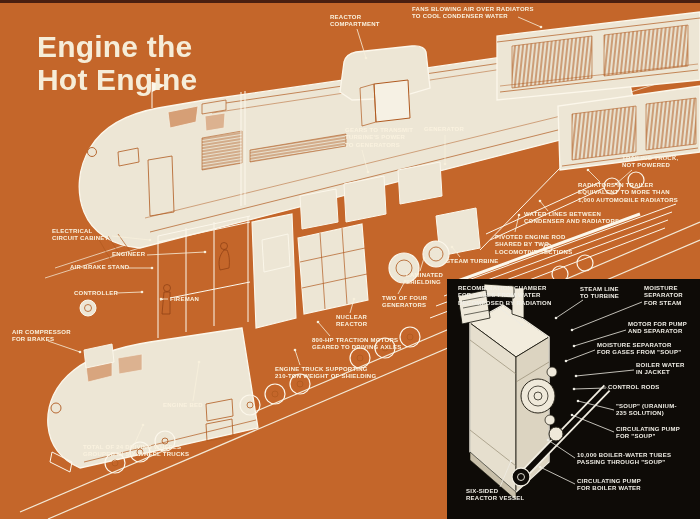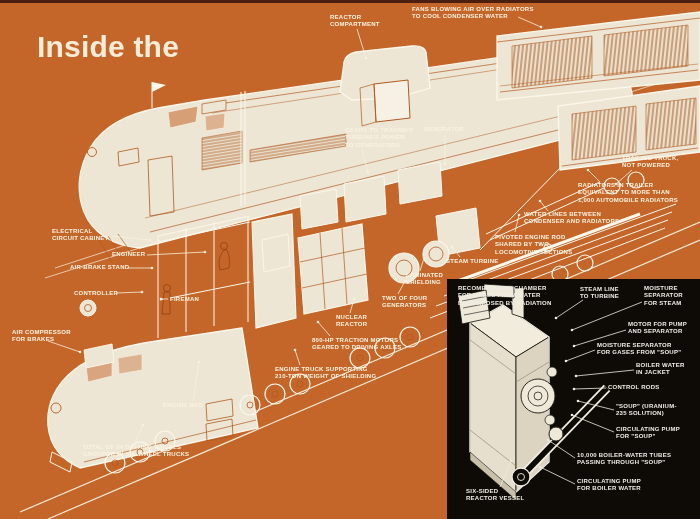--- a/index.html
+++ b/index.html
@@ -288,21 +288,22 @@
         <line x1="575" y1="484" x2="540" y2="467" stroke="#EDEBE2" stroke-width="0.8"></line>
         <circle cx="540" cy="467" r="1.3" fill="#EDEBE2"></circle>
         <line x1="500" y1="487" x2="511" y2="461" stroke="#EDEBE2" stroke-width="0.8"></line>
         <circle cx="511" cy="461" r="1.3" fill="#EDEBE2"></circle>
       </g>
   </svg>
 
   <div id="topbar"></div>
 
   <div id="page-title">
-    <div>Inside the</div>
+    <div>Engine the</div>
+    <div>Hot Engine</div>
   </div>
 
   <div id="callouts">
       <div class="callout main" style="left: 330px; top: 14px;">
         <div>REACTOR</div>
         <div>COMPARTMENT</div>
       </div>
       <div class="callout main" style="left: 412px; top: 6px;">
         <div>FANS BLOWING AIR OVER RADIATORS</div>
         <div>TO COOL CONDENSER WATER</div>

